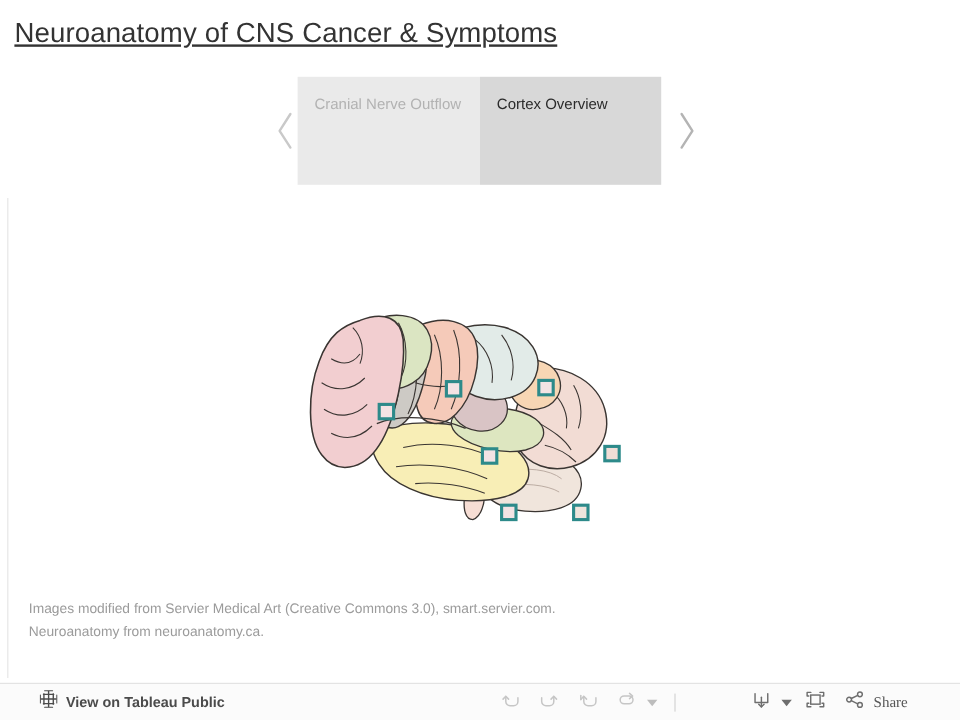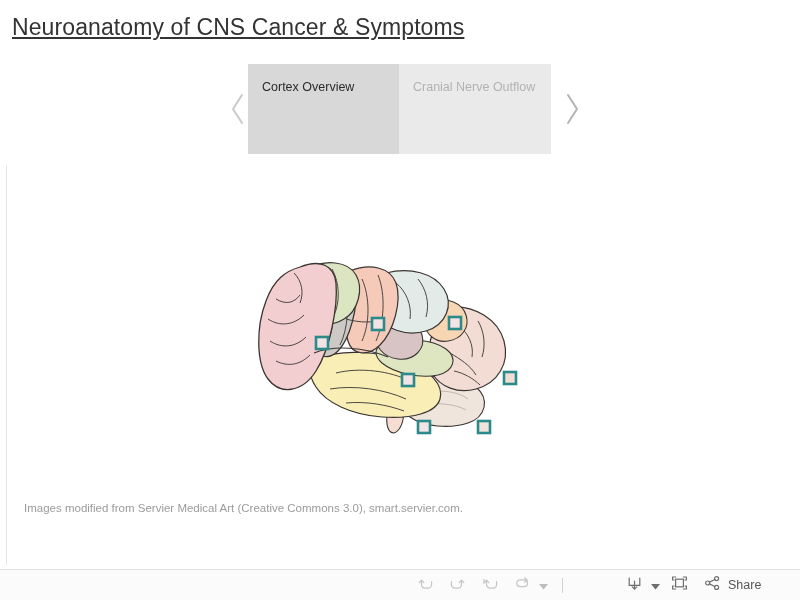--- a/index.html
+++ b/index.html
@@ -188,20 +188,21 @@
     background: #d2d2d2;
     margin: 0 12px;
   }
 
   .share-btn {
     display: flex;
     align-items: center;
     gap: 7px;
     margin-left: 8px;
     cursor: pointer;
+    font-family: Liberation Serif, serif;
   }
   .share-btn .tb-label {
     font-size: 12.5px;
     color: #555555;
   }
 </style>
 </head>
 <body>
 
 <div id="app">
@@ -212,25 +213,25 @@
 
     <div class="story-nav prev">
       <span>
         <svg width="16" height="34" viewBox="0 0 16 34">
           <polyline points="12,3 3,17 12,31" fill="none" stroke="#c9c9c9" stroke-width="2" stroke-linecap="round" stroke-linejoin="round"></polyline>
         </svg>
       </span>
     </div>
 
     <div class="story-tabs">
+      <div class="story-tab inactive">
+        <span>Cranial Nerve Outflow</span>
+      </div>
       <div class="story-tab active">
         <span>Cortex Overview</span>
-      </div>
-      <div class="story-tab inactive">
-        <span>Cranial Nerve Outflow</span>
       </div>
     </div>
 
     <div class="story-nav next">
       <span>
         <svg width="16" height="34" viewBox="0 0 16 34">
           <polyline points="4,3 13,17 4,31" fill="none" stroke="#b4b4b4" stroke-width="2" stroke-linecap="round" stroke-linejoin="round"></polyline>
         </svg>
       </span>
     </div>
@@ -310,25 +311,47 @@
           <rect x="148" y="121" width="12" height="12" fill="#f3e3e4" stroke="#2d8a8a" stroke-width="2.6"></rect>
           <rect x="250" y="119" width="12" height="12" fill="#f0ddd6" stroke="#2d8a8a" stroke-width="2.6"></rect>
           <rect x="164" y="168" width="12" height="12" fill="#f3e3e4" stroke="#2d8a8a" stroke-width="2.6"></rect>
           <rect x="224" y="168" width="12" height="12" fill="#efe4dc" stroke="#2d8a8a" stroke-width="2.6"></rect>
         </g>
       </svg>
     </div>
 
     <div class="caption">
       <div>Images modified from Servier Medical Art (Creative Commons 3.0), smart.servier.com.</div>
+      <div>Neuroanatomy from neuroanatomy.ca.</div>
     </div>
   </div>
 
   <div class="toolbar">
 
+    <div class="tb-left">
+      <span>
+        <svg width="15" height="15" viewBox="0 0 15 15">
+          <g stroke="#4b4b4b" stroke-width="1.15" stroke-linecap="round">
+            <line x1="7.5" y1="1.3" x2="7.5" y2="13.7"></line>
+            <line x1="1.3" y1="7.5" x2="13.7" y2="7.5"></line>
+            <line x1="3.6" y1="3.2" x2="3.6" y2="11.8"></line>
+            <line x1="11.4" y1="3.2" x2="11.4" y2="11.8"></line>
+            <line x1="3.2" y1="3.6" x2="11.8" y2="3.6"></line>
+            <line x1="3.2" y1="11.4" x2="11.8" y2="11.4"></line>
+          </g>
+          <g stroke="#4b4b4b" stroke-width="0.95" stroke-linecap="round">
+            <line x1="0.6" y1="4.2" x2="0.6" y2="10.8"></line>
+            <line x1="14.4" y1="4.2" x2="14.4" y2="10.8"></line>
+            <line x1="4.2" y1="0.6" x2="10.8" y2="0.6"></line>
+            <line x1="4.2" y1="14.4" x2="10.8" y2="14.4"></line>
+          </g>
+        </svg>
+      </span>
+      <span class="tb-label">View on Tableau Public</span>
+    </div>
 
     <div class="tb-center">
 
       <div class="tb-btn">
         <span>
           <svg width="18" height="16" viewBox="0 0 18 16">
             <path d="M4.5 5.5 L4.5 9.5 A3.6 3.6 0 0 0 8.1 13.1 L11 13.1
                      A3.6 3.6 0 0 0 14.6 9.5 L14.6 6.5" fill="none" stroke="#c6c6c6" stroke-width="1.25" stroke-linecap="round" stroke-linejoin="round"></path>
             <polyline points="2.2,7.6 4.5,5.2 6.8,7.6" fill="none" stroke="#c6c6c6" stroke-width="1.25" stroke-linecap="round" stroke-linejoin="round"></polyline>
           </svg>

